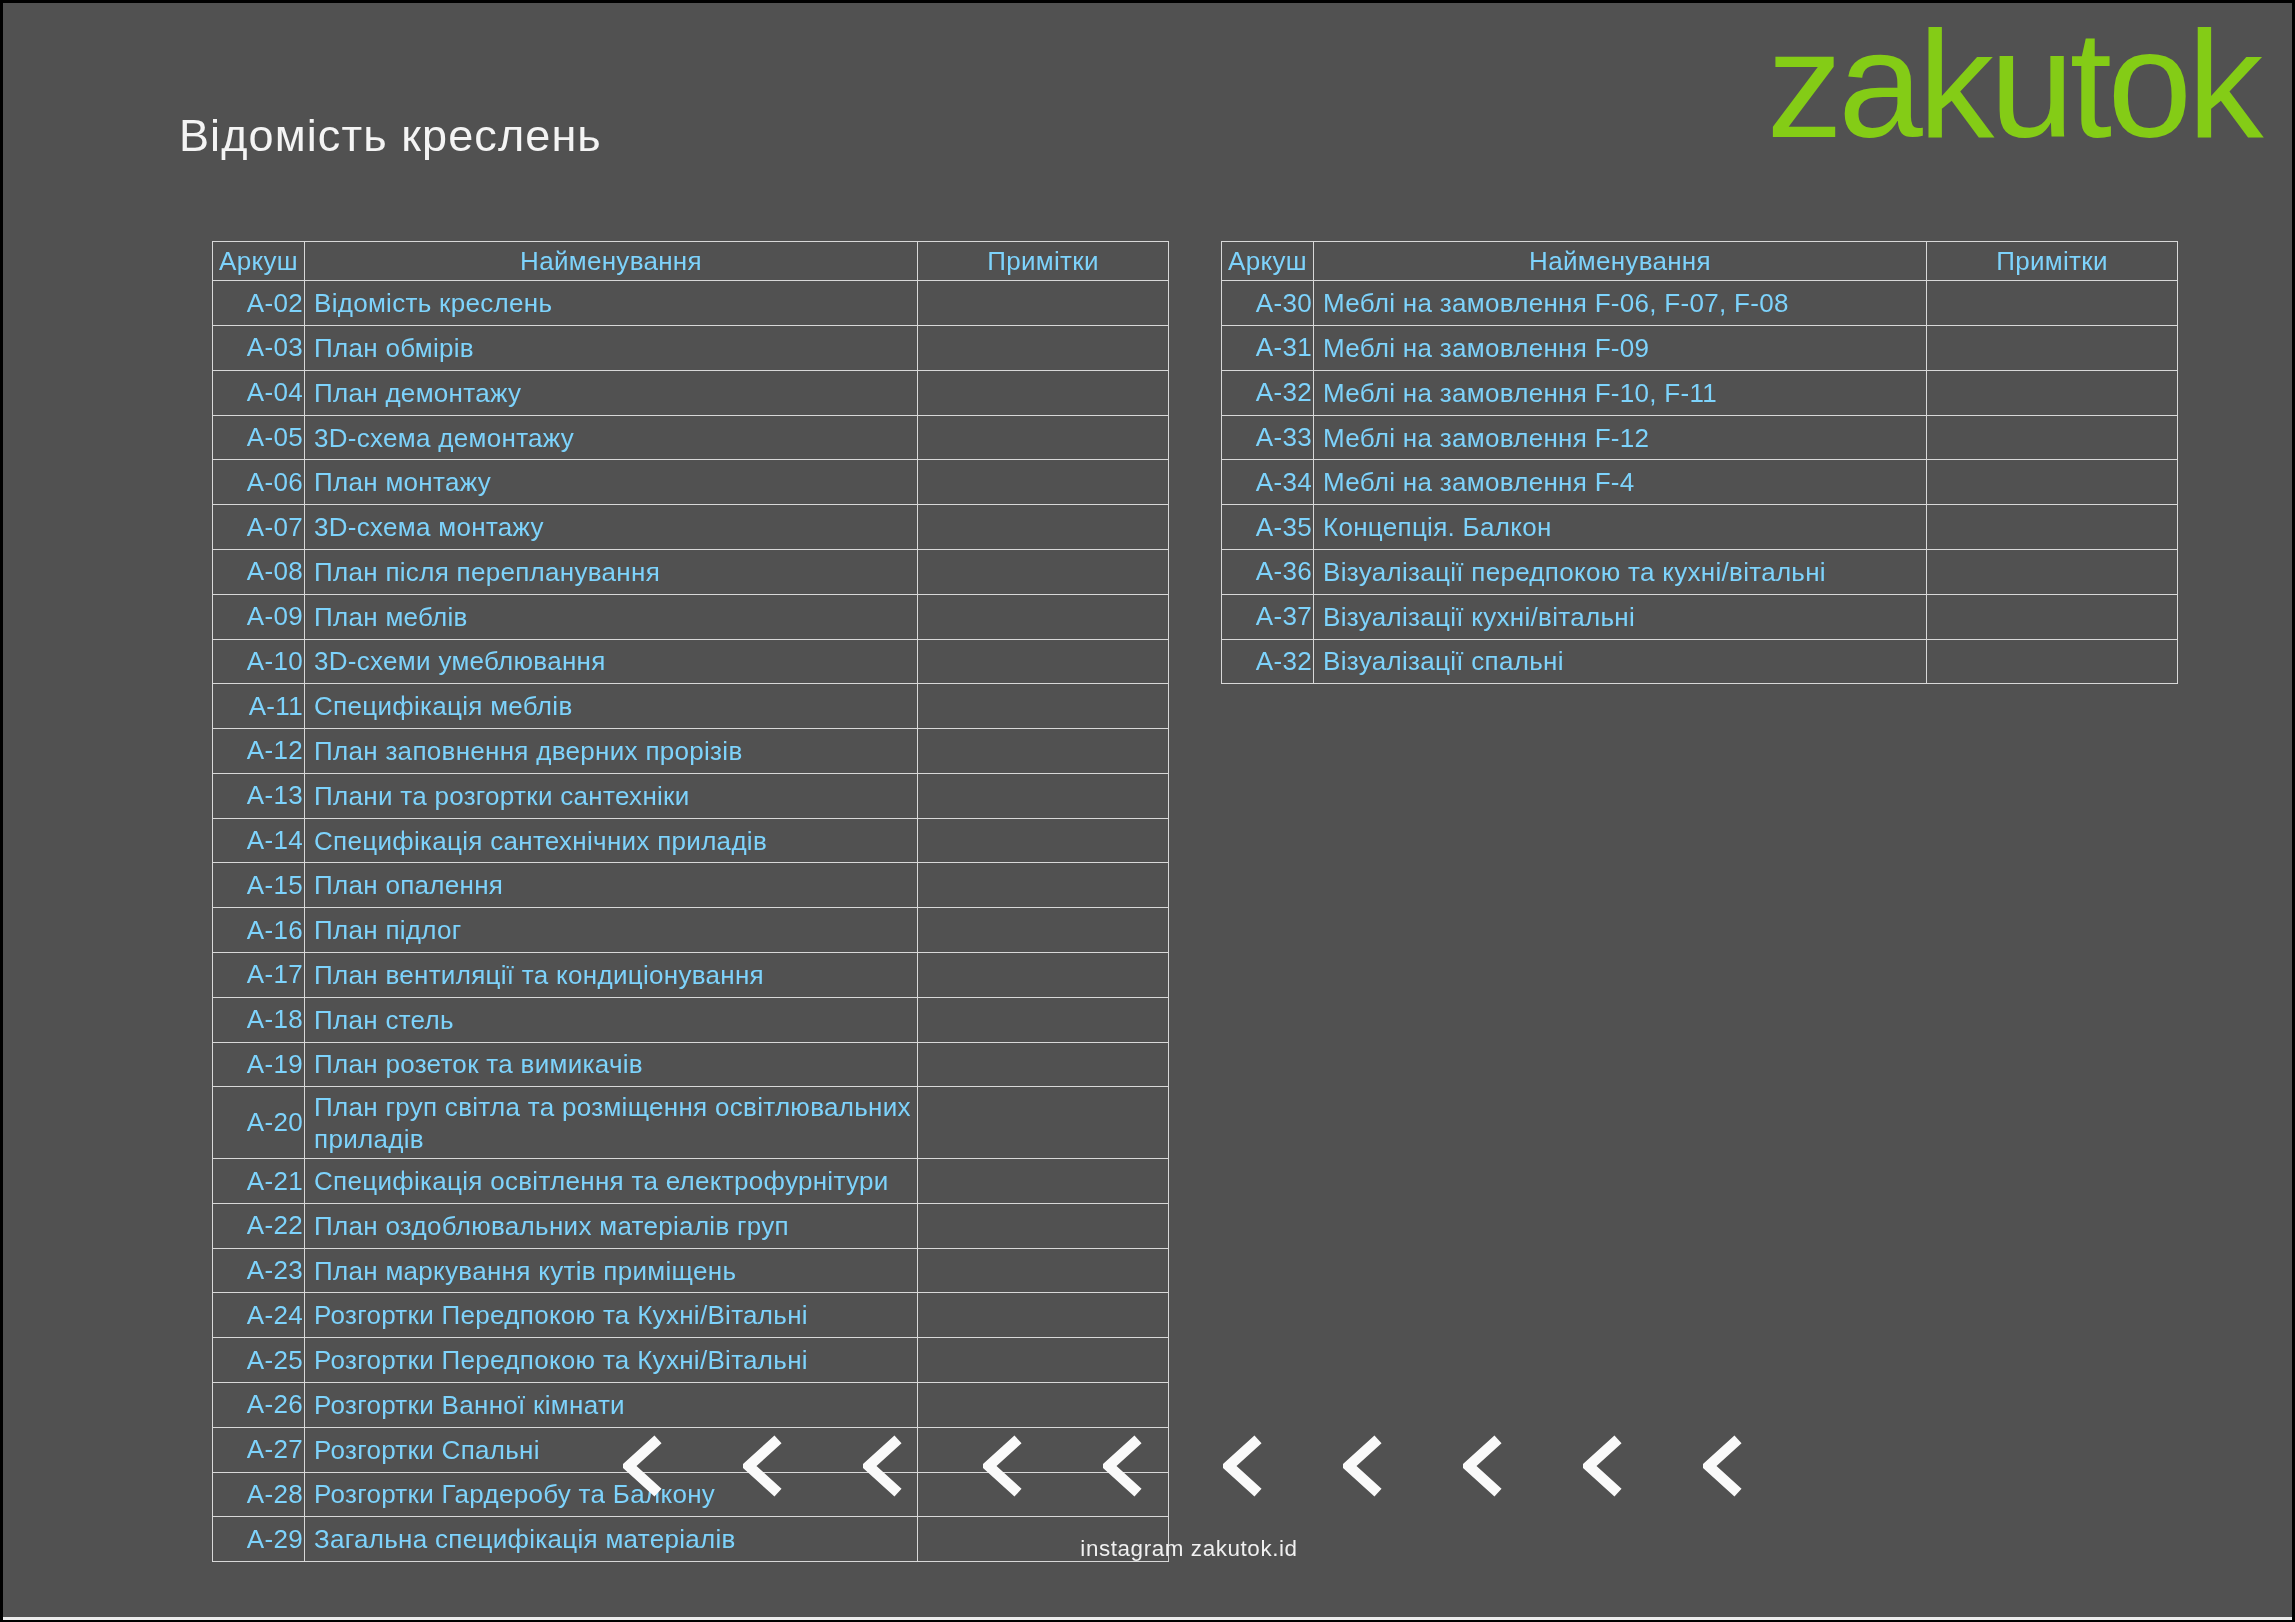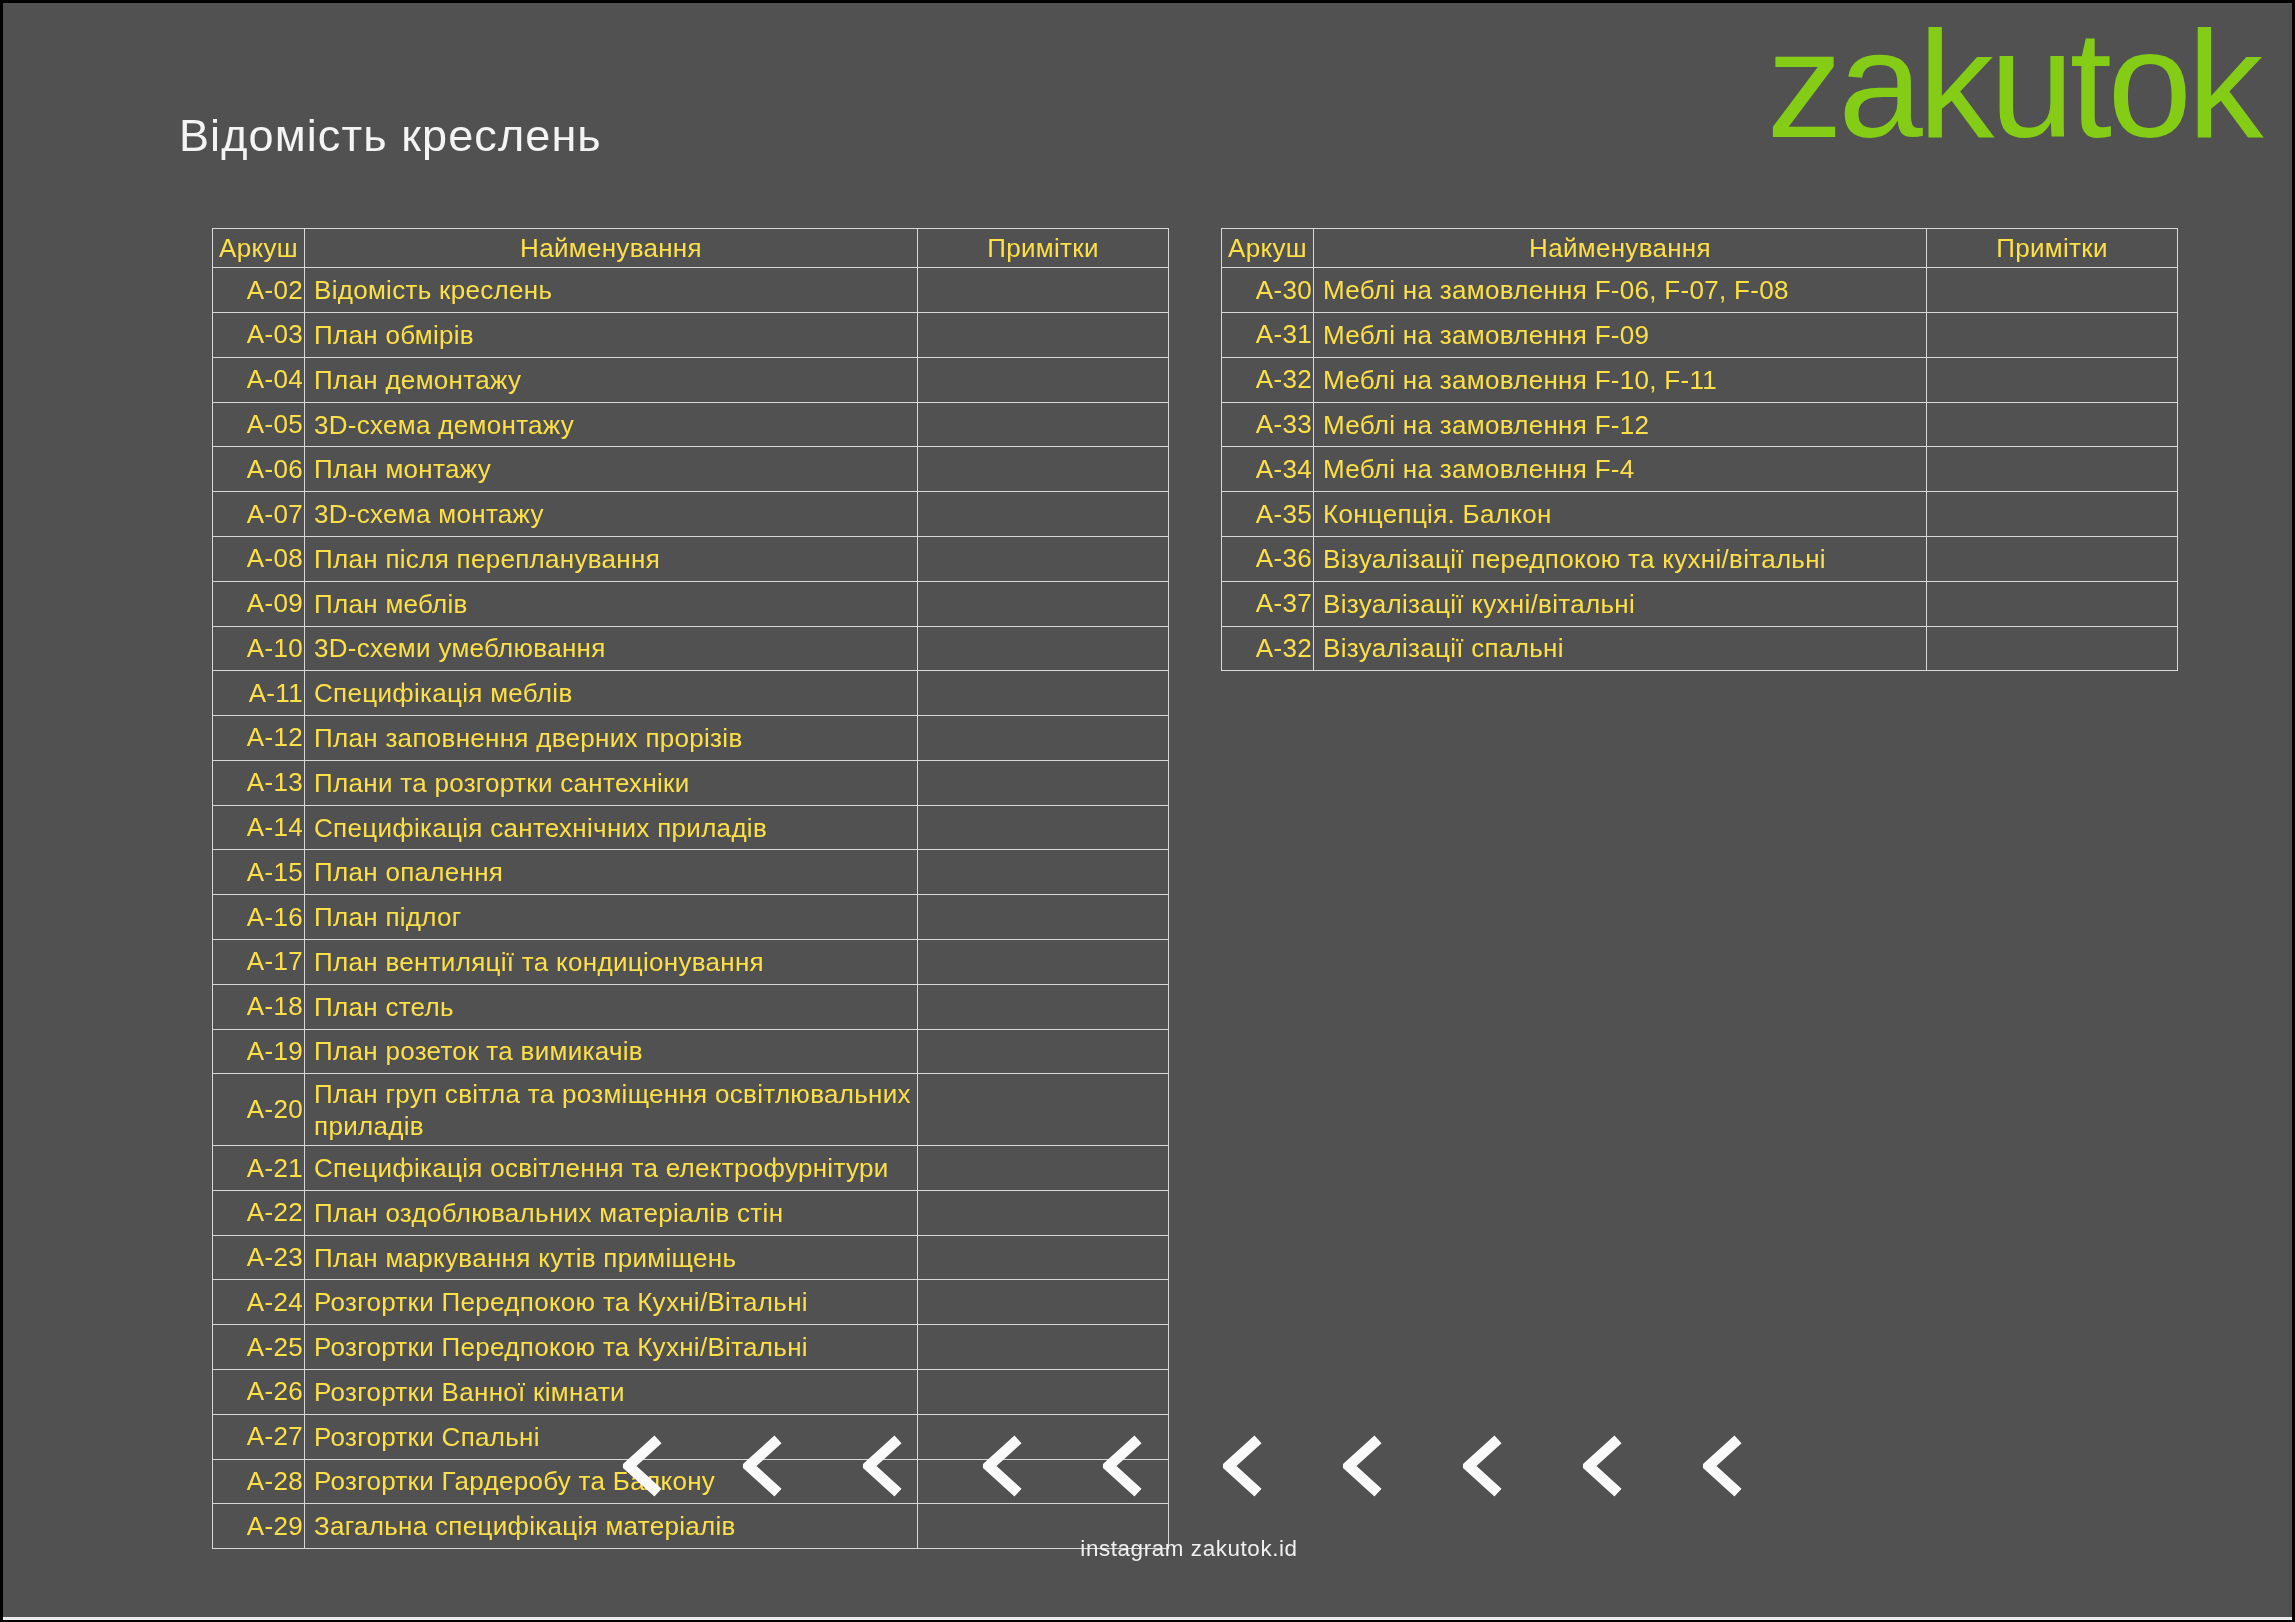--- a/index.html
+++ b/index.html
@@ -26,25 +26,25 @@
     letter-spacing: 1.1px; color: #f4f4f4;
     white-space: nowrap;
   }
   .logo {
     position: absolute; top: 7.8px; right: 36px;
     font-size: 152px; font-weight: 300; line-height: 1.0;
     letter-spacing: -4.5px; color: #84cc16;
     white-space: nowrap;
   }
   table.drawing-table {
-    position: absolute; top: 228px;
+    position: absolute; top: 241px;
     width: 956px;
     border-collapse: collapse; table-layout: fixed;
     font-size: 26px; font-weight: 300;
-    color: #fde047;
+    color: #7dd3fc;
     letter-spacing: 0.3px;
   }
   table.drawing-table.left  { left: 212px; }
   table.drawing-table.right { left: 1221px; }
   .drawing-table col.c-sheet { width: 92px; }
   .drawing-table col.c-name  { width: 613px; }
   .drawing-table col.c-notes { width: 251px; }
   .drawing-table th, .drawing-table td {
     border: 1.1px solid #d8d8d8;
     font-weight: 300;
@@ -192,21 +192,21 @@
         <td class="name">План груп світла та розміщення освітлювальних приладів</td>
         <td class="notes"></td>
       </tr>
       <tr>
         <td class="sheet">A-21</td>
         <td class="name">Специфікація освітлення та електрофурнітури</td>
         <td class="notes"></td>
       </tr>
       <tr>
         <td class="sheet">A-22</td>
-        <td class="name">План оздоблювальних матеріалів стін</td>
+        <td class="name">План оздоблювальних матеріалів груп</td>
         <td class="notes"></td>
       </tr>
       <tr>
         <td class="sheet">A-23</td>
         <td class="name">План маркування кутів приміщень</td>
         <td class="notes"></td>
       </tr>
       <tr>
         <td class="sheet">A-24</td>
         <td class="name">Розгортки Передпокою та Кухні/Вітальні</td>

